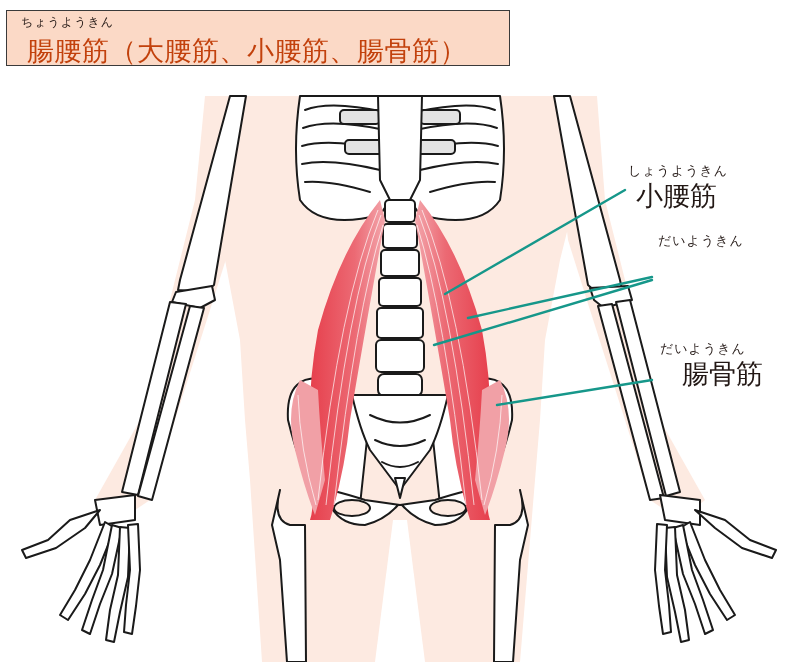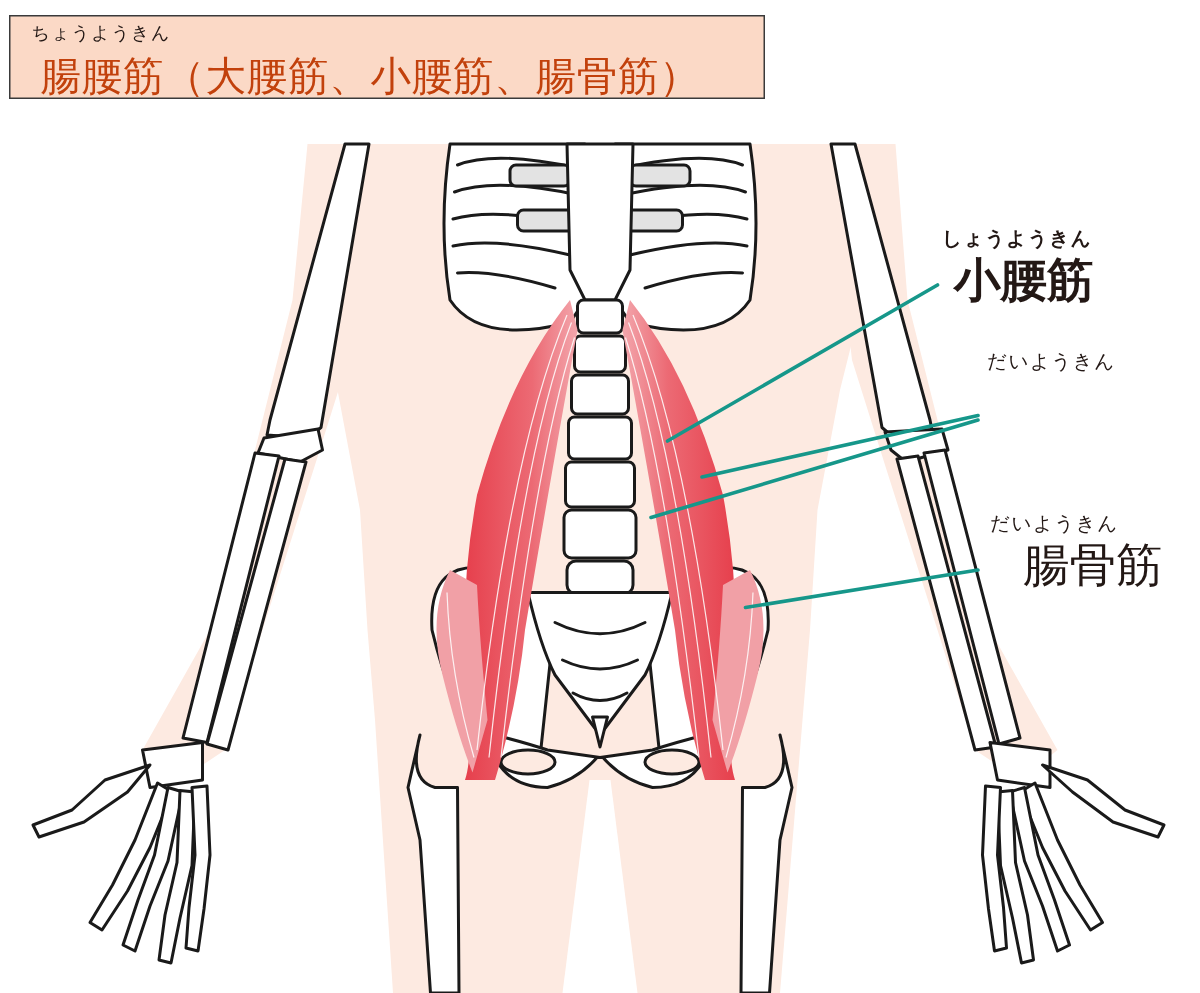--- a/index.html
+++ b/index.html
@@ -5,22 +5,22 @@
   html, body { margin: 0; padding: 0; background: #ffffff; }
   body { width: 800px; height: 662px; position: relative; overflow: hidden;
          font-family: "DejaVu Sans", "Liberation Sans", sans-serif; color: #231815; }
   .title-box { position: absolute; left: 6px; top: 10px; width: 504px; height: 56px;
                background: #fbd9c6; border: 1.5px solid #3a3a3a; box-sizing: border-box; }
   .title-ruby { position: absolute; left: 14px; top: 3px; font-size: 12px; letter-spacing: 1px; color: #231815; }
   .title-main { position: absolute; left: 20px; top: 22px; font-size: 27px; letter-spacing: 0.5px; color: #c2410c; white-space: nowrap; }
   .figure { position: absolute; left: 0; top: 0; width: 800px; height: 662px; }
   .label { position: absolute; color: #231815; }
   .label .ruby { display: block; font-size: 13px; letter-spacing: 1px; white-space: nowrap; }
-  .label .name { display: block; font-size: 31px; white-space: nowrap; margin-top: -2px; }
-  #lbl-minor { left: 628px; top: 150px; font-weight: bold; }
+  .label .name { display: block; font-size: 27px; white-space: nowrap; margin-top: -2px; }
+  #lbl-minor { left: 628px; top: 162px; }
   #lbl-minor .name { margin-left: 8px; }
   #lbl-major { left: 658px; top: 232px; }
   #lbl-major .name { margin-left: 0px; }
   #lbl-iliacus { left: 660px; top: 340px; }
   #lbl-iliacus .name { margin-left: 22px; }
 </style>
 </head>
 <body>
 
 <svg class="figure" viewBox="0 0 800 662" width="800" height="662">

